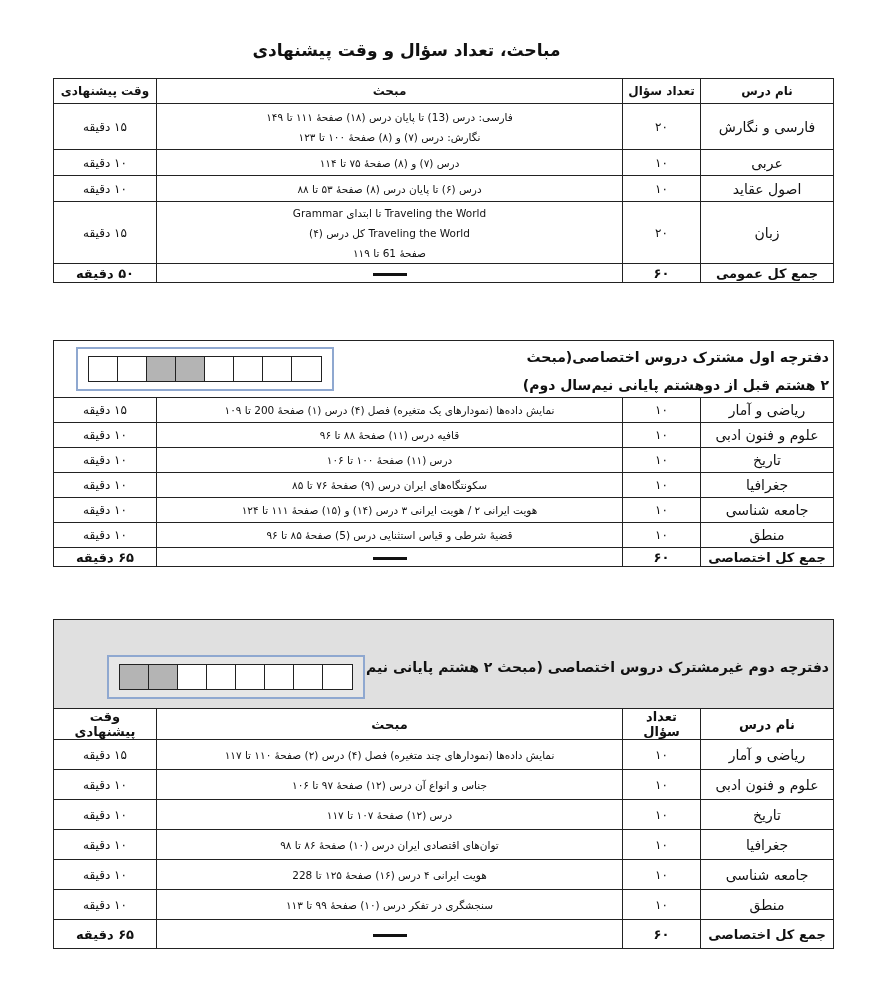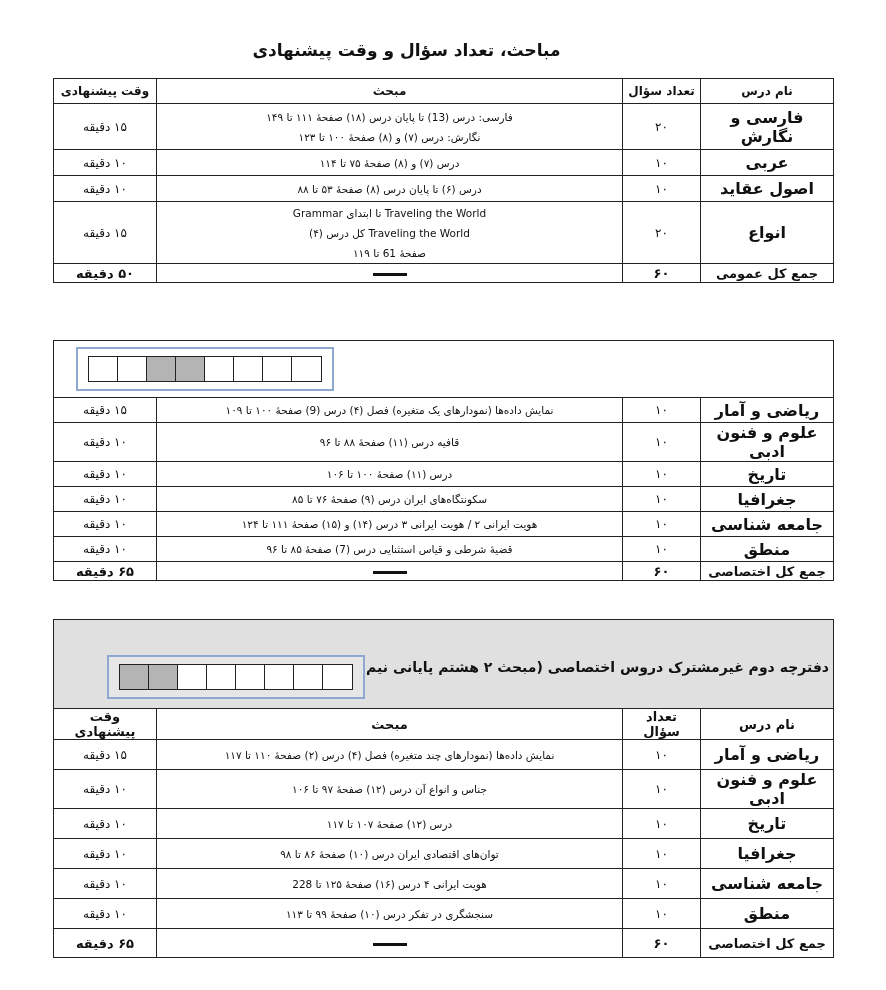--- a/index.html
+++ b/index.html
@@ -8,21 +8,21 @@
   table.sched { position: absolute; left: 53px; width: 780px; border-collapse: collapse; table-layout: fixed; direction: rtl; }
   table.sched td, table.sched th { border: 1.5px solid #222; text-align: center; vertical-align: middle; padding: 0 4px; }
   .banner td { background: #e0e0e0; border: 1.5px solid #222; }
   .banner-title { font-weight: bold; font-size: 14px; text-align: right; line-height: 26px; }
   .progress-frame { position: absolute; border: 2px solid #8fa8d0; background: #e6e6e6; padding: 7px 10px; direction: ltr; }
   .progress-cells { display: flex; border: 1.5px solid #222; }
   .progress-cells span { display: block; width: 29px; height: 24px; border-right: 1.5px solid #222; background: #fff; box-sizing: border-box; }
   .progress-cells span:last-child { border-right: none; }
   .progress-cells span.filled { background: #b4b4b4; }
   th { font-weight: bold; font-size: 12px; height: 24px; background: #fff; }
-  td.name { font-size: 16px; font-weight: bold; }
+  td.name { font-size: 14px; }
   td.count { font-size: 12px; }
   td.topic { font-size: 10.5px; line-height: 20px; }
   td.time { font-size: 12px; }
   tr.total td { font-weight: bold; font-size: 13px; height: 18px; }
   .dash { display: inline-block; width: 34px; height: 3px; background: #111; vertical-align: middle; }
   #t3 tr.total td { font-size: 13px; height: 28px; }
   #t3 th { font-size: 13px; height: 30px; }
 </style>
 </head>
 <body>
@@ -64,21 +64,21 @@
       </tr>
       <tr style="height: 26px;">
         <td class="name">اصول عقاید</td>
         <td class="count">۱۰</td>
         <td class="topic">
           <div>درس (۶) تا پایان درس (۸) صفحهٔ ۵۳ تا ۸۸</div>
         </td>
         <td class="time">۱۰ دقیقه</td>
       </tr>
       <tr style="height: 62px;">
-        <td class="name">انواع</td>
+        <td class="name">زبان</td>
         <td class="count">۲۰</td>
         <td class="topic">
           <div>Traveling the World تا ابتدای Grammar</div>
           <div>Traveling the World کل درس (۴)</div>
           <div>صفحهٔ 61 تا ۱۱۹</div>
         </td>
         <td class="time">۱۵ دقیقه</td>
       </tr>
       <tr class="total">
         <td>جمع کل عمومی</td>
@@ -92,41 +92,42 @@
 <table class="sched" id="t2" style="top:340px;">
   <colgroup>
       <col style="width:133px">
       <col style="width:78px">
       <col style="width:466px">
       <col style="width:103px">
     </colgroup>
   <tbody>
       <tr class="banner">
     <td colspan="4" style="height:56px; position:relative; background:#fff;">
+      <div class="banner-title" style="position:absolute; right:4px; top:2px; width:310px; line-height:28px;">دفترچه اول مشترک دروس اختصاصی(مبحث ۲ هشتم قبل از دوهشتم پایانی نیم‌سال دوم)</div>
       <div class="progress-frame" style="left:22px; top:6px; background:#fff;">
         <div class="progress-cells">
               <span></span>
               <span></span>
               <span class="filled"></span>
               <span class="filled"></span>
               <span></span>
               <span></span>
               <span></span>
               <span></span>
             </div>
       </div>
     </td>
   </tr>
   </tbody>
     <tbody>
       <tr style="height: 25px;">
         <td class="name">ریاضی و آمار</td>
         <td class="count">۱۰</td>
         <td class="topic">
-          <div>نمایش داده‌ها (نمودارهای یک متغیره) فصل (۴) درس (9) صفحهٔ ۱۰۰ تا ۱۰۹</div>
+          <div>نمایش داده‌ها (نمودارهای یک متغیره) فصل (۴) درس (۱) صفحهٔ 200 تا ۱۰۹</div>
         </td>
         <td class="time">۱۵ دقیقه</td>
       </tr>
       <tr style="height: 25px;">
         <td class="name">علوم و فنون ادبی</td>
         <td class="count">۱۰</td>
         <td class="topic">
           <div>قافیه درس (۱۱) صفحهٔ ۸۸ تا ۹۶</div>
         </td>
         <td class="time">۱۰ دقیقه</td>
@@ -152,21 +153,21 @@
         <td class="count">۱۰</td>
         <td class="topic">
           <div>هویت ایرانی ۲ / هویت ایرانی ۳ درس (۱۴) و (۱۵) صفحهٔ ۱۱۱ تا ۱۲۴</div>
         </td>
         <td class="time">۱۰ دقیقه</td>
       </tr>
       <tr style="height: 25px;">
         <td class="name">منطق</td>
         <td class="count">۱۰</td>
         <td class="topic">
-          <div>قضیهٔ شرطی و قیاس استثنایی درس (7) صفحهٔ ۸۵ تا ۹۶</div>
+          <div>قضیهٔ شرطی و قیاس استثنایی درس (5) صفحهٔ ۸۵ تا ۹۶</div>
         </td>
         <td class="time">۱۰ دقیقه</td>
       </tr>
       <tr class="total">
         <td>جمع کل اختصاصی</td>
         <td>۶۰</td>
         <td><span class="dash"></span></td>
         <td>۶۵ دقیقه</td>
       </tr>
     </tbody>

